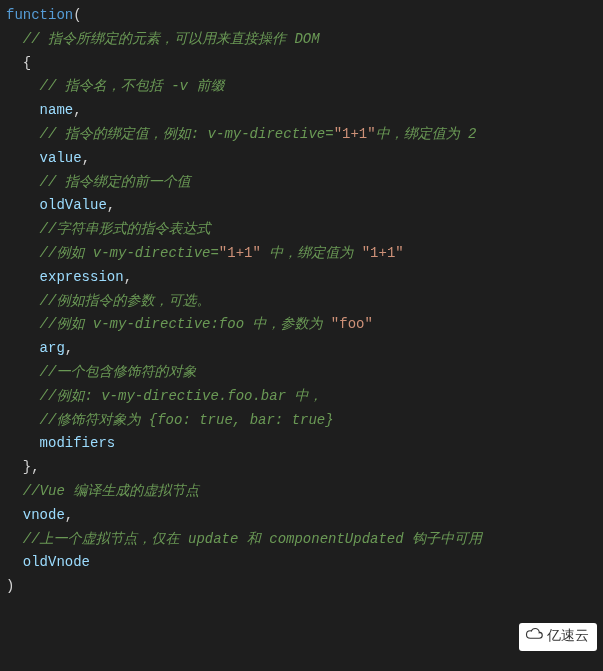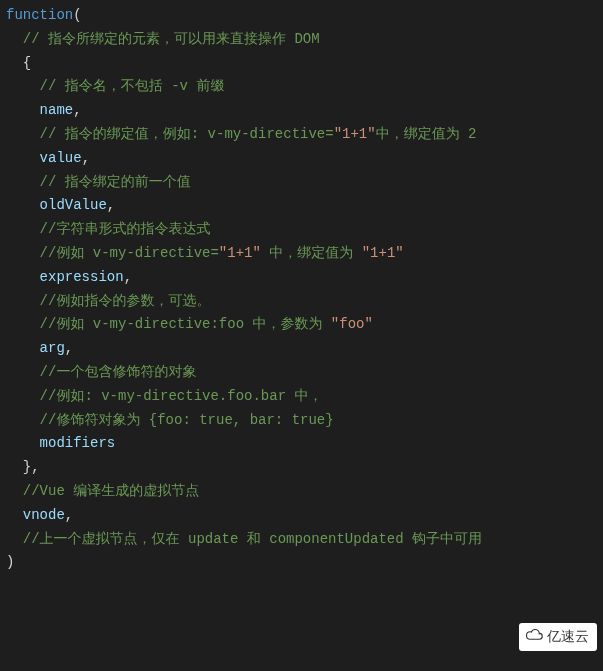--- a/index.html
+++ b/index.html
@@ -15,30 +15,30 @@
     position: relative;
   }
   .editor {
     padding: 4px 0 4px 6px;
     color: #d4d4d4;
   }
   .line { white-space: pre; }
   .kw   { color: #569cd6; margin-top: 16px; }       
   .ident{ color: #9cdcfe; }       
   .punc { color: #d4d4d4; }       
-  .cmt  { color: #6a9955; }       
+  .cmt  { color: #6a9955; font-style: italic; }       
   .str  { color: #ce9178; }       
 
   .watermark {
     position: absolute;
     right: 6px;
     bottom: 20px;
     background: #ffffff;
     color: #333;
-    font-family: Liberation Serif, serif;
+    font-family: Liberation Mono, monospace;
     font-size: 14px;
     padding: 2px 8px 2px 6px;
     border-radius: 3px;
     display: flex;
     align-items: center;
     gap: 4px;
   }
   .watermark svg { width: 18px; height: 14px; }
 </style>
 </head>
@@ -61,20 +61,21 @@
 <div class="line">    <span class="cmt">//例如 v-my-directive:foo 中，参数为 </span><span class="str">"foo"</span></div>
 <div class="line">    <span class="ident">arg</span><span class="punc">,</span></div>
 <div class="line">    <span class="cmt">//一个包含修饰符的对象</span></div>
 <div class="line">    <span class="cmt">//例如: v-my-directive.foo.bar 中，</span></div>
 <div class="line">    <span class="cmt">//修饰符对象为 {foo: true, bar: true}</span></div>
 <div class="line">    <span class="ident">modifiers</span></div>
 <div class="line">  <span class="punc">},</span></div>
 <div class="line">  <span class="cmt">//Vue 编译生成的虚拟节点</span></div>
 <div class="line">  <span class="ident">vnode</span><span class="punc">,</span></div>
 <div class="line">  <span class="cmt">//上一个虚拟节点，仅在 update 和 componentUpdated 钩子中可用</span></div>
+<div class="line">  <span class="ident">oldVnode</span></div>
 <div class="line"><span class="punc">)</span></div>
 </div>
 
 <div class="watermark">
   <span>
     <svg viewBox="0 0 24 16">
         <path fill="#333" d="M19 7.5c0-3-2.5-5.5-5.5-5.5-2.3 0-4.3 1.4-5.1 3.4C8 5.1 7.5 5 7 5c-2.8 0-5 2.2-5 5s2.2 5 5 5h12c2.2 0 4-1.8 4-4 0-2-1.5-3.7-3.4-3.9z" stroke="#333" stroke-width="0" fill-opacity="0"></path>
         <path fill="none" stroke="#333" stroke-width="1.5" d="M19 7.5c0-3-2.5-5.5-5.5-5.5-2.3 0-4.3 1.4-5.1 3.4C8 5.1 7.5 5 7 5c-2.8 0-5 2.2-5 5s2.2 5 5 5h12c2.2 0 4-1.8 4-4 0-2-1.5-3.7-3.4-3.9z"></path>
       </svg>
   </span>

